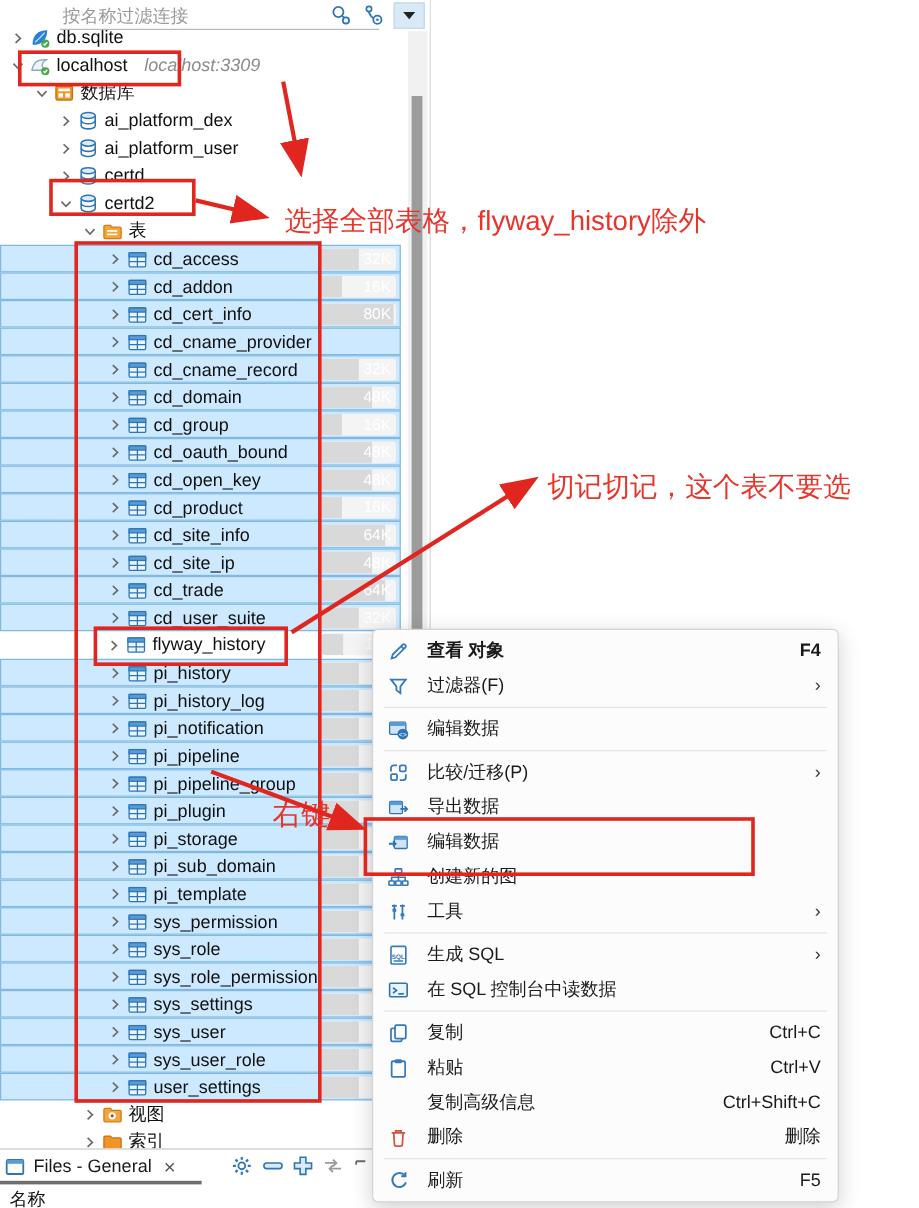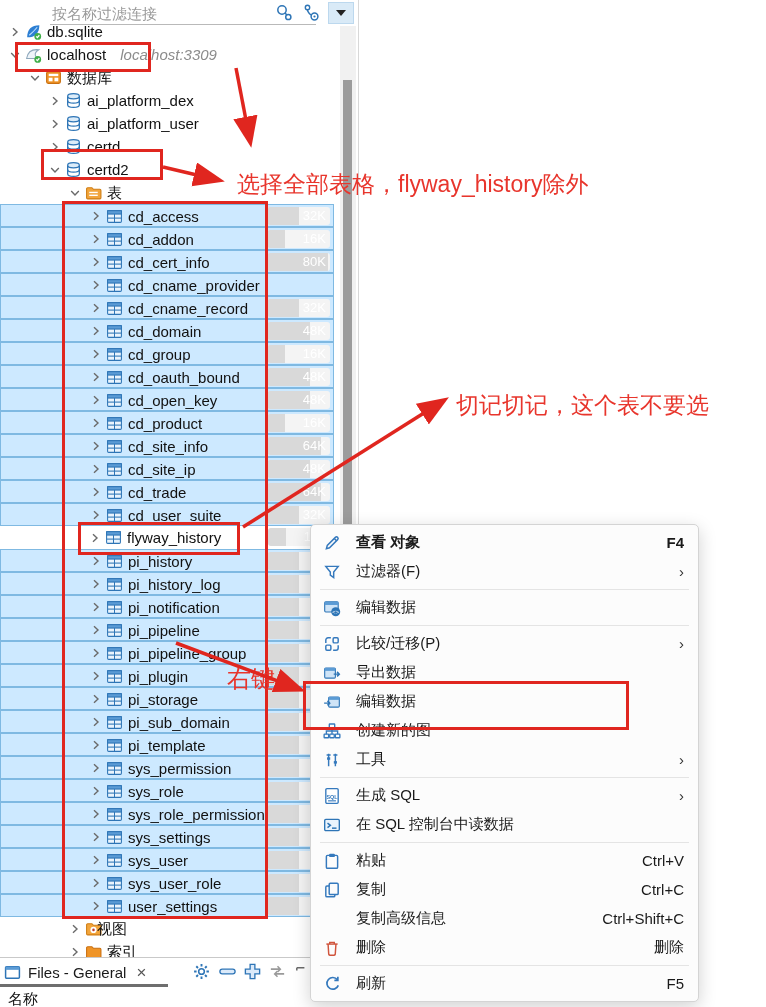--- a/index.html
+++ b/index.html
@@ -847,21 +847,21 @@
               <path d="M3 1.2 L7 5 L3 8.8" stroke="#6a6a6a" stroke-width="1.4" fill="none"></path>
             </svg>
           </span>
           <span class="ticon" style="left: 85px; top: 3px;">
             <svg width="17" height="17" viewBox="0 0 16 16">
               <path d="M1.5 13 V4.5 a1 1 0 0 1 1-1 h4 L8 5 h6 a1 1 0 0 1 1 1 v7 a1 1 0 0 1-1 1 h-11.5 a1 1 0 0 1-1-1 Z" fill="#f2a53c" stroke="#cf7d14"></path>
               <circle cx="8" cy="9.3" r="2.9" fill="#fff"></circle>
               <circle cx="8" cy="9.3" r="1.2" fill="#c0392b"></circle>
             </svg>
           </span>
-          <span class="tlabel" style="left: 97px;">视图</span>
+          <span class="tlabel" style="left: 107px;">视图</span>
         </div>
         <div class="trow" style="top: 940px;">
           <span class="chev" style="left: 68px;">
             <svg width="10" height="10" viewBox="0 0 10 10">
               <path d="M3 1.2 L7 5 L3 8.8" stroke="#6a6a6a" stroke-width="1.4" fill="none"></path>
             </svg>
           </span>
           <span class="ticon" style="left: 85px; top: 3px;">
             <svg width="17" height="17" viewBox="0 0 16 16">
               <path d="M1.5 13 V4.5 a1 1 0 0 1 1-1 h4 L8 5 h6 a1 1 0 0 1 1 1 v7 a1 1 0 0 1-1 1 h-11.5 a1 1 0 0 1-1-1 Z" fill="#ef9427" stroke="#c96f10"></path>
@@ -1005,34 +1005,34 @@
       <div class="mitem">
         <span class="micon"><svg width="18" height="18" viewBox="0 0 16 16">
             <rect x="1.5" y="3" width="13" height="10" rx="1" fill="#eaf4fd" stroke="#2e75b6" stroke-width="1.2"></rect>
             <path d="M4 6.3 l2.6 2 L4 10.3" stroke="#2e75b6" fill="none" stroke-width="1.3"></path>
             <path d="M8 10.8 h4" stroke="#2e75b6" stroke-width="1.3"></path>
           </svg></span>
         <span class="mlabel">在 SQL 控制台中读数据</span>
       </div>
       <div class="msep"></div>
       <div class="mitem">
+        <span class="micon"><svg width="18" height="18" viewBox="0 0 16 16" fill="none" stroke="#3579bd" stroke-width="1.3">
+            <rect x="5.5" y="2" width="8" height="10" rx="1"></rect>
+            <path d="M5.5 4.5 H3.5 a1 1 0 0 0-1 1 v7.5 a1 1 0 0 0 1 1 h6 a1 1 0 0 0 1-1 v-1.5"></path>
+          </svg></span>
+        <span class="mlabel">复制</span>
+        <span class="mshort">Ctrl+C</span>
+      </div>
+      <div class="mitem">
         <span class="micon"><svg width="18" height="18" viewBox="0 0 16 16">
             <rect x="3" y="3" width="10" height="11.5" rx="1" fill="none" stroke="#3579bd" stroke-width="1.3"></rect>
             <rect x="5.5" y="1.5" width="5" height="3" rx="0.8" fill="#3579bd"></rect>
           </svg></span>
         <span class="mlabel">粘贴</span>
         <span class="mshort">Ctrl+V</span>
-      </div>
-      <div class="mitem">
-        <span class="micon"><svg width="18" height="18" viewBox="0 0 16 16" fill="none" stroke="#3579bd" stroke-width="1.3">
-            <rect x="5.5" y="2" width="8" height="10" rx="1"></rect>
-            <path d="M5.5 4.5 H3.5 a1 1 0 0 0-1 1 v7.5 a1 1 0 0 0 1 1 h6 a1 1 0 0 0 1-1 v-1.5"></path>
-          </svg></span>
-        <span class="mlabel">复制</span>
-        <span class="mshort">Ctrl+C</span>
       </div>
       <div class="mitem">
         <span class="micon"></span>
         <span class="mlabel">复制高级信息</span>
         <span class="mshort">Ctrl+Shift+C</span>
       </div>
       <div class="mitem">
         <span class="micon"><svg width="18" height="18" viewBox="0 0 16 16" fill="none" stroke="#d0543c" stroke-width="1.3">
             <path d="M3 4.5 h10"></path>
             <path d="M6 4.5 V3 h4 v1.5"></path>

